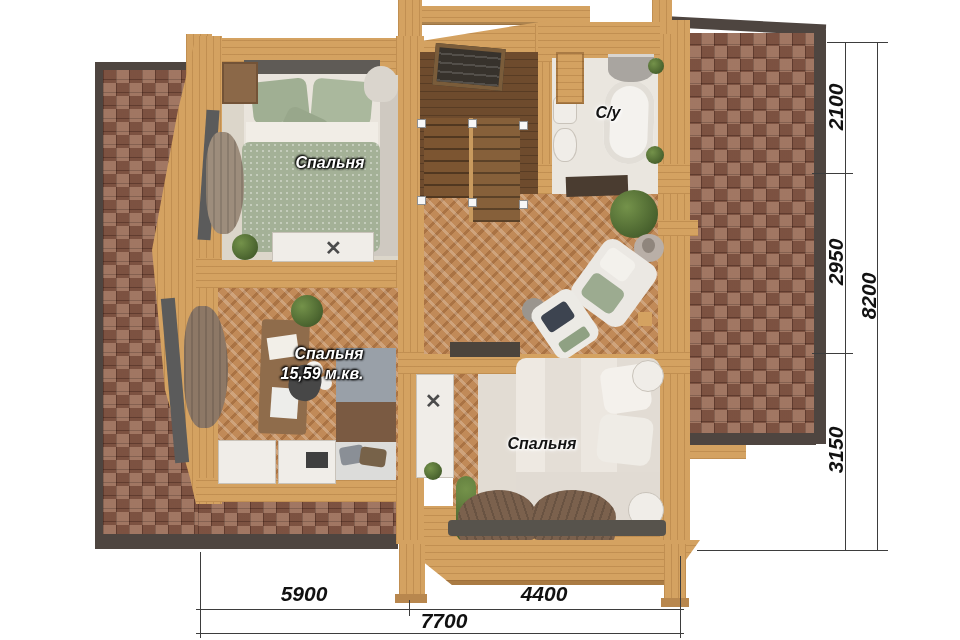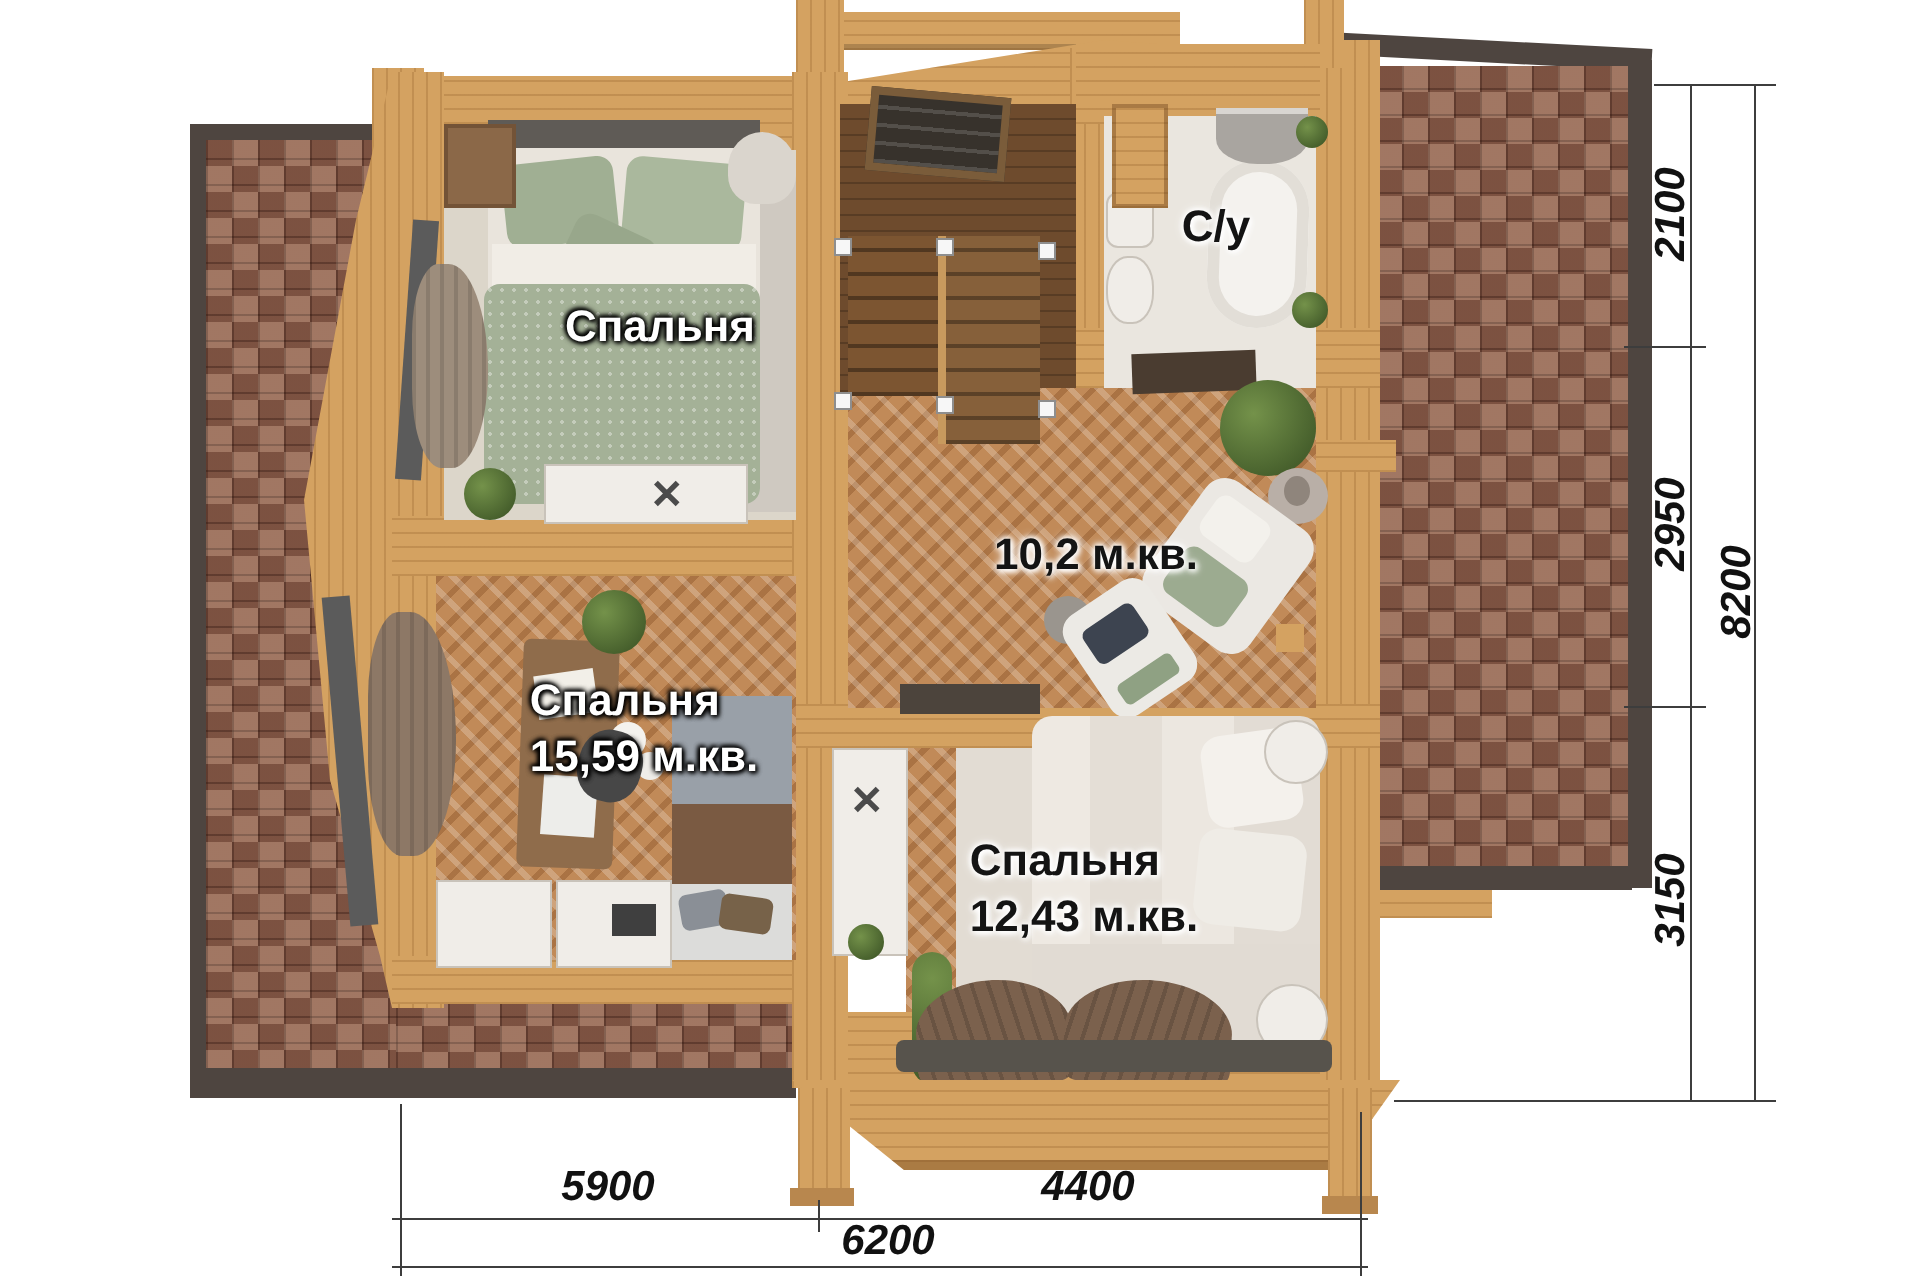--- a/index.html
+++ b/index.html
@@ -18,22 +18,22 @@
   .dark-edge{background:#4e4540;}
   .herring{background-color:#c18a58;
     background-image:
       repeating-linear-gradient(45deg, rgba(255,255,255,.22) 0 3px, transparent 3px 10px),
       repeating-linear-gradient(-45deg, rgba(110,55,15,.28) 0 3px, transparent 3px 10px);}
   .carpet{background:#dcd6ca;}
   .white-furn{background:#f0ede8;border:1px solid #c9c3ba;box-sizing:border-box;}
   .plant{background:radial-gradient(circle at 35% 35%, #74924a, #465f2c 75%);border-radius:50%;}
   .circle{border-radius:50%;}
   .dim{background:#3d3d3d;}
-  .room-label{position:absolute;transform:translate(-50%,-50%);text-align:left;white-space:nowrap;
-    font-weight:700;font-size:22px;line-height:1.25;}
+  .room-label{position:absolute;transform:translate(-50%,-50%);text-align:right;white-space:nowrap;
+    font-style:italic;font-weight:700;font-size:16px;line-height:1.25;}
   .room-label.light{color:#fff;text-shadow:0 0 3px #000,0 0 3px #000,1px 1px 2px #000,-1px -1px 2px #000;}
   .room-label.dark{color:#141414;text-shadow:0 0 3px #fff,0 0 3px #fff,0 0 6px #fff,1px 1px 3px #fff;}
   .dim-label{position:absolute;font-style:italic;font-weight:700;font-size:21px;color:#111;
     text-align:center;width:90px;transform:translate(-50%,-50%);}
   .dim-label.v{transform:translate(-50%,-50%) rotate(-90deg);}
   .xmark{position:absolute;font-weight:700;font-size:20px;color:#4b4b4b;line-height:1;}
 </style>
 </head>
 <body>
 
@@ -179,33 +179,31 @@
   <div class="abs dim" style="left:680px;top:556px;width:1px;height:82px;"></div>
   <div class="abs dim" style="left:196px;top:609px;width:488px;height:1px;"></div>
   <div class="abs dim" style="left:196px;top:633px;width:488px;height:1px;"></div>
 
   <div class="dim-label v" style="left:836px;top:107px;">2100</div>
   <div class="dim-label v" style="left:836px;top:262px;">2950</div>
   <div class="dim-label v" style="left:836px;top:450px;">3150</div>
   <div class="dim-label v" style="left:869px;top:296px;">8200</div>
   <div class="dim-label" style="left:304px;top:594px;">5900</div>
   <div class="dim-label" style="left:544px;top:594px;">4400</div>
-  <div class="dim-label" style="left:444px;top:621px;">6200</div>
+  <div class="dim-label" style="left:444px;top:621px;">7700</div>
 
   <div class="room-label light" style="left:330px;top:163px;">
     <div>Спальня</div>
   </div>
   <div class="room-label light" style="left:322px;top:364px;">
     <div>Спальня</div>
     <div>15,59 м.кв.</div>
   </div>
   <div class="room-label dark" style="left:542px;top:444px;">
     <div>Спальня</div>
-    <div>12,43 м.кв.</div>
   </div>
   <div class="room-label dark" style="left:548px;top:277px;">
-    <div>10,2 м.кв.</div>
   </div>
   <div class="room-label dark" style="left:608px;top:113px;">
     <div>С/у</div>
   </div>
 
 </div>
 
 </body></html>

